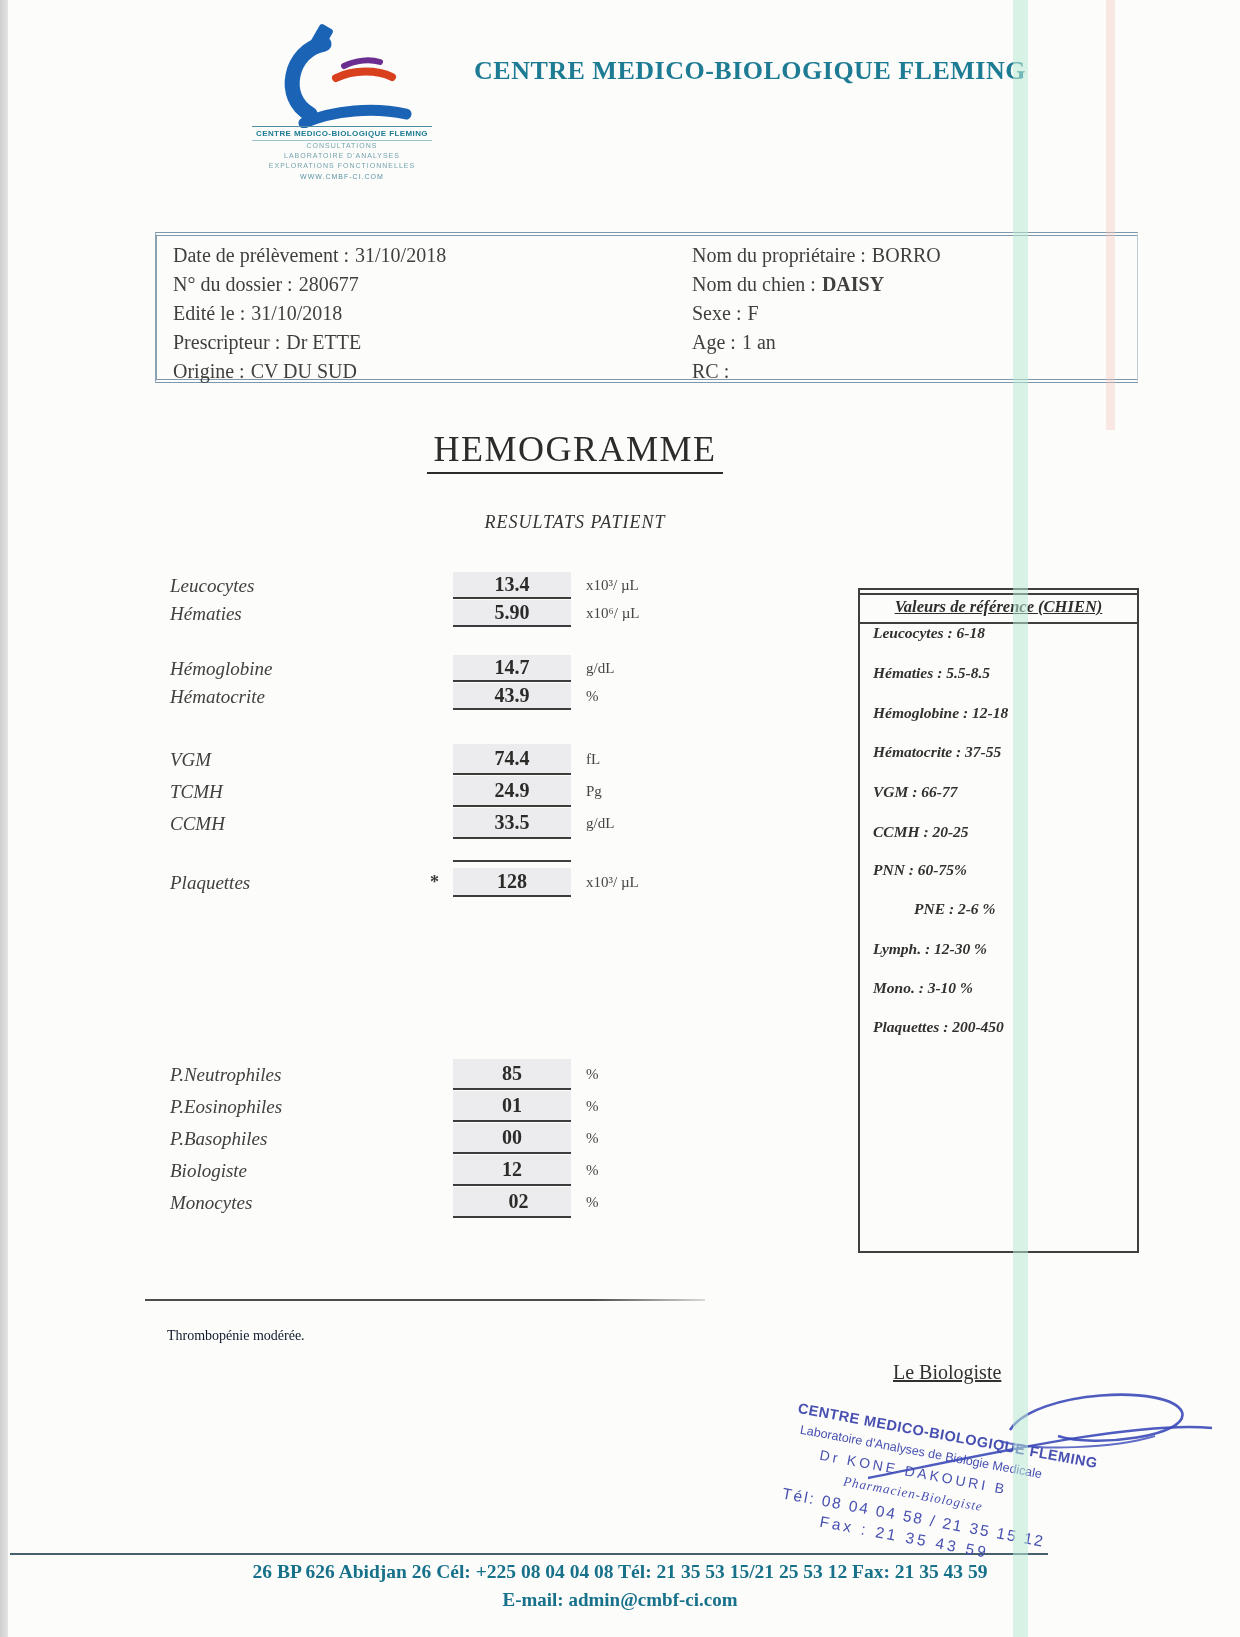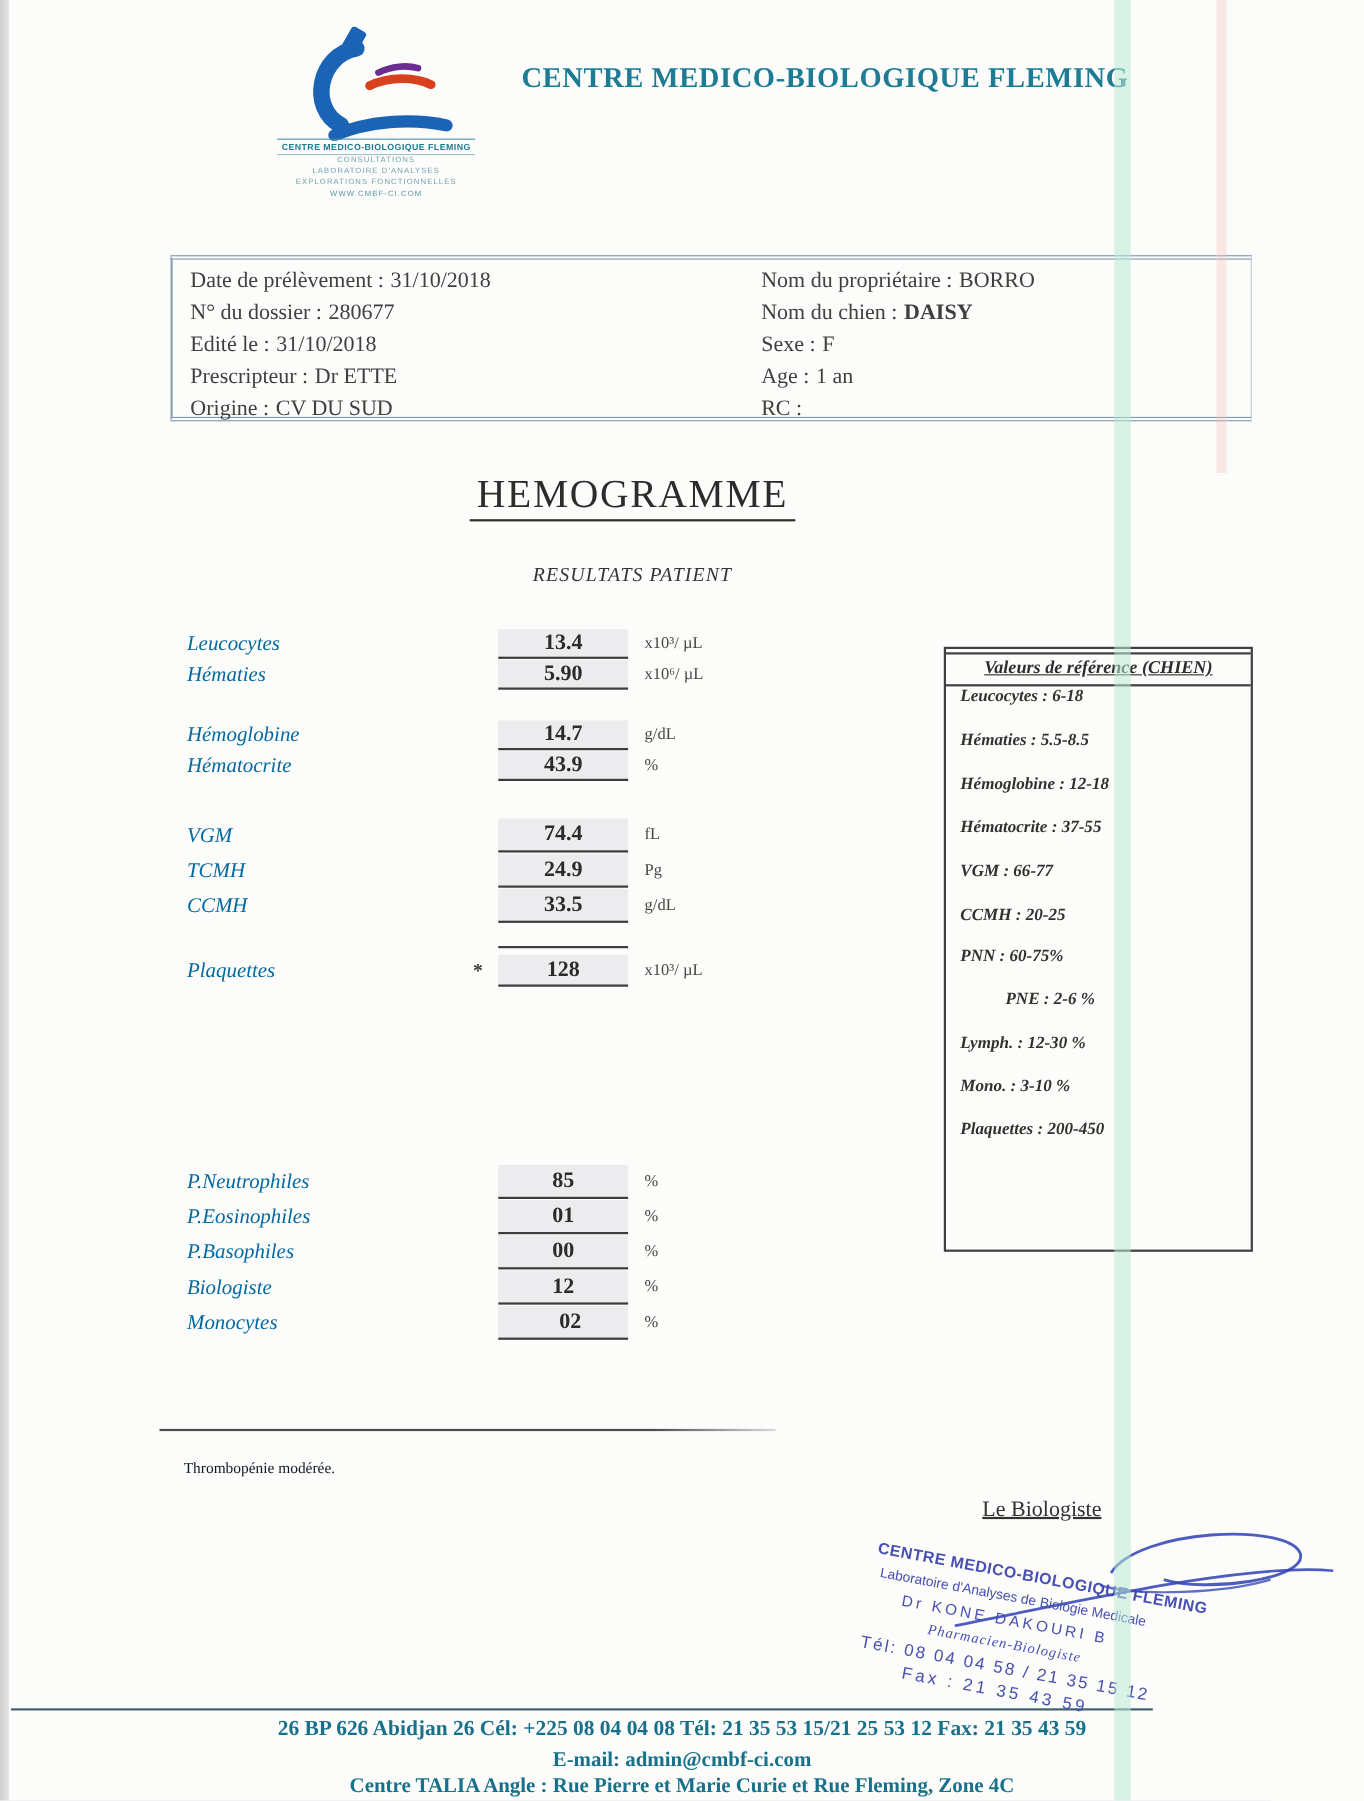--- a/index.html
+++ b/index.html
@@ -25,28 +25,28 @@
   .info-row{height:29px;line-height:29px;font-size:20px;white-space:nowrap;color:#413f3e;}
   .info-row .val{margin-left:6px;}
   .val-bold{font-weight:bold;}
   
   .report-title{left:375px;top:428px;width:400px;text-align:center;}
   .report-title span{display:inline-block;font-size:36px;letter-spacing:1.5px;color:#2d2c2b;
                      border-bottom:2.5px solid #2d2c2b;padding:0 6px 2px 6px;}
   .method{left:210px;top:483px;width:820px;text-align:center;font-size:13.5px;font-style:italic;color:#3d3c3a;}
   .subtitle{left:375px;top:512px;width:400px;text-align:center;font-size:18px;font-style:italic;letter-spacing:1px;color:#343434;}
   
-  .rlabel{left:170px;width:265px;display:flex;align-items:center;font-size:19px;font-style:italic;color:#0369a1;}
+  .rlabel{left:170px;width:265px;display:flex;align-items:center;font-size:19px;font-style:italic;color:#404040;}
   .vbox{left:453px;width:118px;background:#ececef;border-bottom:2px solid #3c3c3c;box-sizing:border-box;
         display:flex;align-items:center;justify-content:center;font-size:20px;font-weight:bold;color:#2c2b2a;}
   .vunit{left:586px;width:130px;display:flex;align-items:center;font-size:15px;color:#474644;}
   .flagmark{left:430px;width:16px;display:flex;align-items:center;font-size:18px;font-weight:bold;color:#3c3a38;}
   .topline{left:453px;top:860px;width:118px;height:2px;background:#3f3f3f;}
   
-  .ref-box{left:858px;top:588px;width:281px;height:550px;border:2px solid #3f3f3f;box-sizing:border-box;background:rgba(255,255,255,0.0);}
+  .ref-box{left:858px;top:588px;width:281px;height:665px;border:2px solid #3f3f3f;box-sizing:border-box;background:rgba(255,255,255,0.0);}
   .ref-innerline{position:absolute;left:0;top:3px;width:100%;height:1.5px;background:#3f3f3f;}
   .ref-title{position:absolute;left:0;top:7px;width:100%;text-align:center;font-size:16.5px;font-weight:bold;
              font-style:italic;color:#2e2d2c;text-decoration:underline;}
   .ref-sep{position:absolute;left:0;top:32px;width:100%;height:1.5px;background:#3f3f3f;}
   .ref-item{position:absolute;left:13px;font-size:15.5px;font-weight:bold;font-style:italic;color:#33312f;white-space:nowrap;}
   
   .comment-hr{left:145px;top:1299px;width:560px;height:2px;background:linear-gradient(90deg,#4c4c4c 80%,rgba(76,76,76,.2));}
   .comment{left:167px;top:1328px;font-size:14px;color:#0f172a;}
   .biologist{left:893px;top:1361px;font-size:20px;color:#333130;text-decoration:underline;}
   .stamp{left:800px;top:1398px;width:440px;transform:rotate(10.5deg);transform-origin:left top;
@@ -195,17 +195,16 @@
   </div>
   <svg class="abs sig-svg" width="380" height="140" viewBox="0 0 380 140">
     <path d="M 160 52 C 185 12, 320 6, 332 34 C 340 58, 245 70, 208 58" stroke="#3b49b8" stroke-width="2.6" fill="none" opacity="0.9"></path>
     <path d="M 18 100 C 120 80, 285 42, 362 50" stroke="#3b49b8" stroke-width="2.4" fill="none" opacity="0.9"></path>
     <path d="M 150 63 C 185 74, 265 70, 305 58" stroke="#3b49b8" stroke-width="2" fill="none" opacity="0.8"></path>
   </svg>
 
   <div class="abs footer-hr"></div>
   <div class="abs footer f1">26 BP 626 Abidjan 26 Cél: +225 08 04 04 08 Tél: 21 35 53 15/21 25 53 12 Fax: 21 35 43 59</div>
   <div class="abs footer f2">E-mail: admin@cmbf-ci.com</div>
-  <div class="abs footer f3">Centre TALIA Angle : Rue Pierre et Marie Curie et Rue Fleming, Zone 4C</div>
 
   <div class="abs band-cyan"></div>
   <div class="abs band-pink"></div>
 </div>
 
 </body></html>

